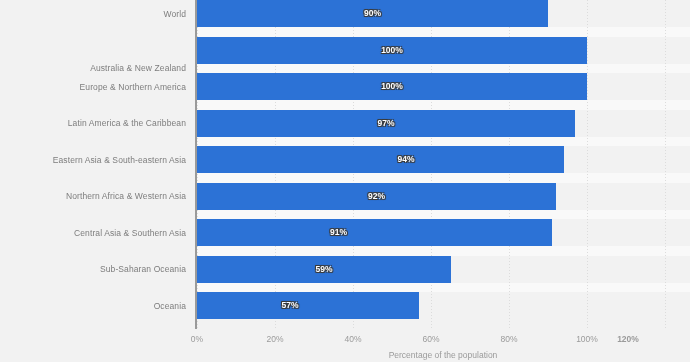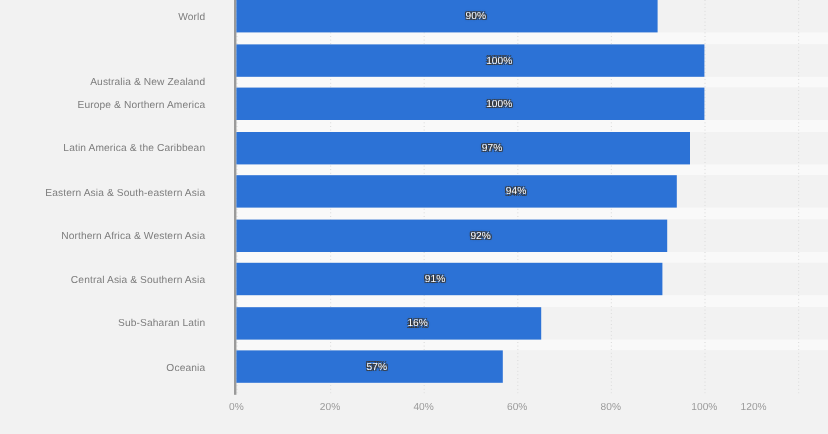--- a/index.html
+++ b/index.html
@@ -50,21 +50,21 @@
     top: 0;
     width: 2px;
     height: 329px;
     background: #9a9a9a;
   }
 
   
   .cat-label {
     position: absolute;
     left: 0;
-    width: 171px;
+    width: 186px;
     text-align: right;
     font-size: 8.5px;
     color: #7d7d7d;
     line-height: 10px;
     white-space: nowrap;
     letter-spacing: 0.1px;
   }
 
   
   .bar {
@@ -73,32 +73,31 @@
     height: 27px;
     background: #2c72d6;
     box-sizing: border-box;
   }
 
   .bar-value {
     position: absolute;
     height: 27px;
     line-height: 27px;
     font-size: 8.5px;
-    font-weight: normal;
+    font-weight: bold;
     color: #ffffff;
     text-align: center;
     white-space: nowrap;
     text-shadow:
       -1px -1px 0 #3a3a3a,
        1px -1px 0 #3a3a3a,
       -1px  1px 0 #3a3a3a,
        1px  1px 0 #3a3a3a,
        0    0   2px #3a3a3a;
     pointer-events: none;
-    padding-left: 24px;
   }
 
   
   .tick-label {
     position: absolute;
     top: 334px;
     font-size: 8.5px;
     color: #9b9b9b;
     text-align: center;
     width: 40px;
@@ -157,49 +156,50 @@
   <div id="y-axis-line"></div>
 
   <div id="cat-labels">
       <div class="cat-label" style="top: 8.5px;">World</div>
       <div class="cat-label" style="top: 45px; margin-top: 18px;">Australia &amp; New Zealand</div>
       <div class="cat-label" style="top: 81.5px;">Europe &amp; Northern America</div>
       <div class="cat-label" style="top: 118px;">Latin America &amp; the Caribbean</div>
       <div class="cat-label" style="top: 154.5px;">Eastern Asia &amp; South-eastern Asia</div>
       <div class="cat-label" style="top: 191px;">Northern Africa &amp; Western Asia</div>
       <div class="cat-label" style="top: 227.5px;">Central Asia &amp; Southern Asia</div>
-      <div class="cat-label" style="top: 264px;">Sub-Saharan Latin</div>
+      <div class="cat-label" style="top: 264px;">Sub-Saharan Oceania</div>
       <div class="cat-label" style="top: 300.5px;">Oceania</div>
     </div>
 
   <div id="bars">
       <div class="bar" style="top: 0px; width: 351px; background: rgb(44, 114, 214);"></div>
       <div class="bar-value" style="top: 0px; left: 197px; width: 351px;">90%</div>
       <div class="bar" style="top: 36.5px; width: 390px; background: rgb(44, 114, 214);"></div>
       <div class="bar-value" style="top: 36.5px; left: 197px; width: 390px;">100%</div>
       <div class="bar" style="top: 73px; width: 390px; background: rgb(44, 114, 214);"></div>
       <div class="bar-value" style="top: 73px; left: 197px; width: 390px;">100%</div>
       <div class="bar" style="top: 109.5px; width: 378px; background: rgb(44, 114, 214);"></div>
       <div class="bar-value" style="top: 109.5px; left: 197px; width: 378px;">97%</div>
       <div class="bar" style="top: 146px; width: 367px; background: rgb(44, 114, 214);"></div>
       <div class="bar-value" style="top: 146px; left: 197px; width: 418px;">94%</div>
       <div class="bar" style="top: 182.5px; width: 359px; background: rgb(44, 114, 214);"></div>
       <div class="bar-value" style="top: 182.5px; left: 197px; width: 359px;">92%</div>
       <div class="bar" style="top: 219px; width: 355px; background: rgb(44, 114, 214);"></div>
       <div class="bar-value" style="top: 219px; left: 197px; width: 283px; border-radius: 12px;">91%</div>
       <div class="bar" style="top: 255.5px; width: 254px; background: rgb(44, 114, 214);"></div>
-      <div class="bar-value" style="top: 255.5px; left: 197px; width: 254px;">16%</div>
+      <div class="bar-value" style="top: 255.5px; left: 197px; width: 254px;">59%</div>
       <div class="bar" style="top: 292px; width: 222px; background: rgb(44, 114, 214);"></div>
       <div class="bar-value" style="top: 292px; left: 197px; width: 186px;">57%</div>
     </div>
 
   <div id="tick-labels">
       <div class="tick-label" style="left: 177px;">0%</div>
       <div class="tick-label" style="left: 255px; text-align: center;">20%</div>
       <div class="tick-label" style="left: 333px;">40%</div>
       <div class="tick-label" style="left: 411px;">60%</div>
       <div class="tick-label" style="left: 489px;">80%</div>
       <div class="tick-label" style="left: 567px;">100%</div>
-      <div class="tick-label" style="left: 608px;">120%</div>
-    </div>
-
+      <div class="tick-label" style="left: 608px; font-weight: bold;">120%</div>
+    </div>
+
+  <div id="x-axis-title">Percentage of the population</div>
 
 </div>
 
 </body></html>

